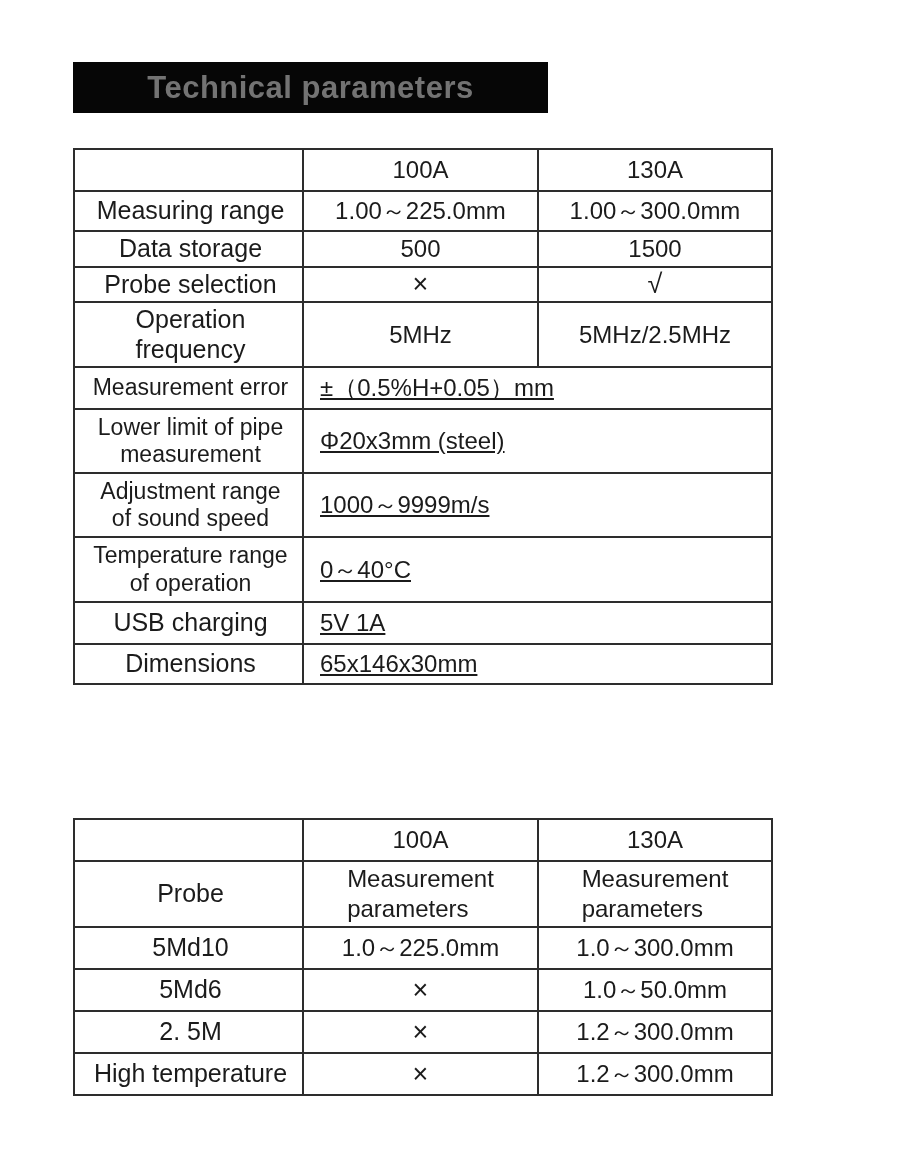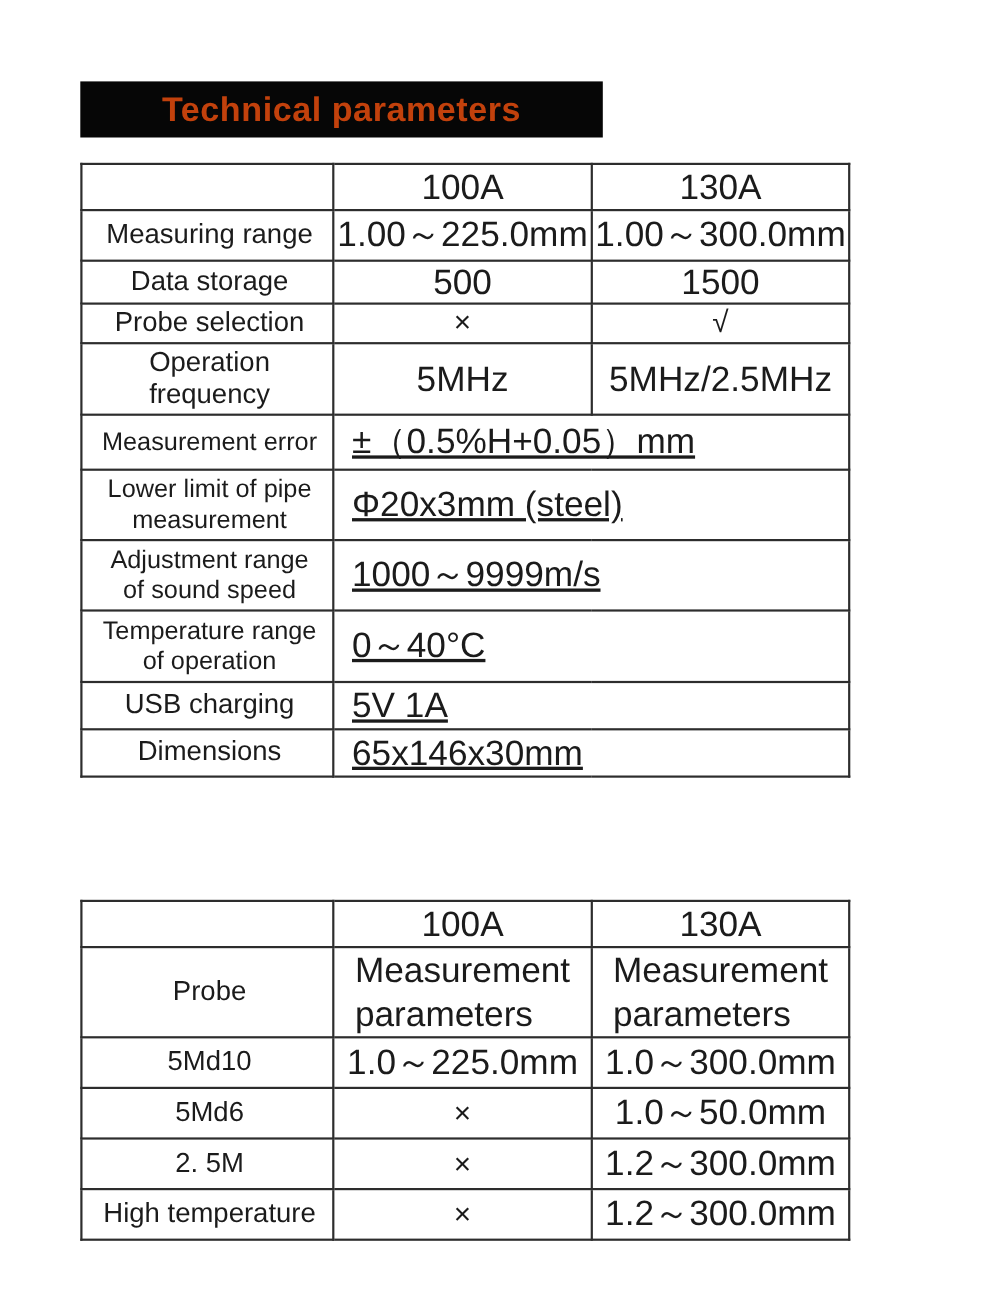--- a/index.html
+++ b/index.html
@@ -6,38 +6,38 @@
   html, body { margin: 0; padding: 0; }
   body {
     width: 900px; height: 1173px;
     background: #ffffff;
     font-family: "Liberation Sans", "DejaVu Sans", sans-serif;
     color: #1b1b1b;
   }
   .page { position: relative; width: 900px; height: 1173px; background: #ffffff; overflow: hidden; }
 
   .banner {
-    position: absolute; left: 73px; top: 74px;
+    position: absolute; left: 73px; top: 62px;
     width: 475px; height: 51px;
-    background: #060606; color: #c2410c;
+    background: #060606; color: #737373;
     display: flex; align-items: center; justify-content: center;
     font-weight: bold; font-size: 31px; letter-spacing: 0.5px;
   }
 
   table.spec {
     position: absolute; left: 73px;
     width: 698px;
     border-collapse: collapse; table-layout: fixed;
   }
   #spec-table  { top: 148px; }
   #probe-table { top: 818px; }
 
   td {
     border: 2px solid #2d2d2d;
-    font-size: 32px;
+    font-size: 24px;
     padding: 0;
     vertical-align: middle;
     overflow: hidden;
   }
   td.lbl {
     text-align: center;
     padding: 2px 6px 2px 10px;
     white-space: pre-line;
     line-height: 1.18;
     font-size: 25px;

